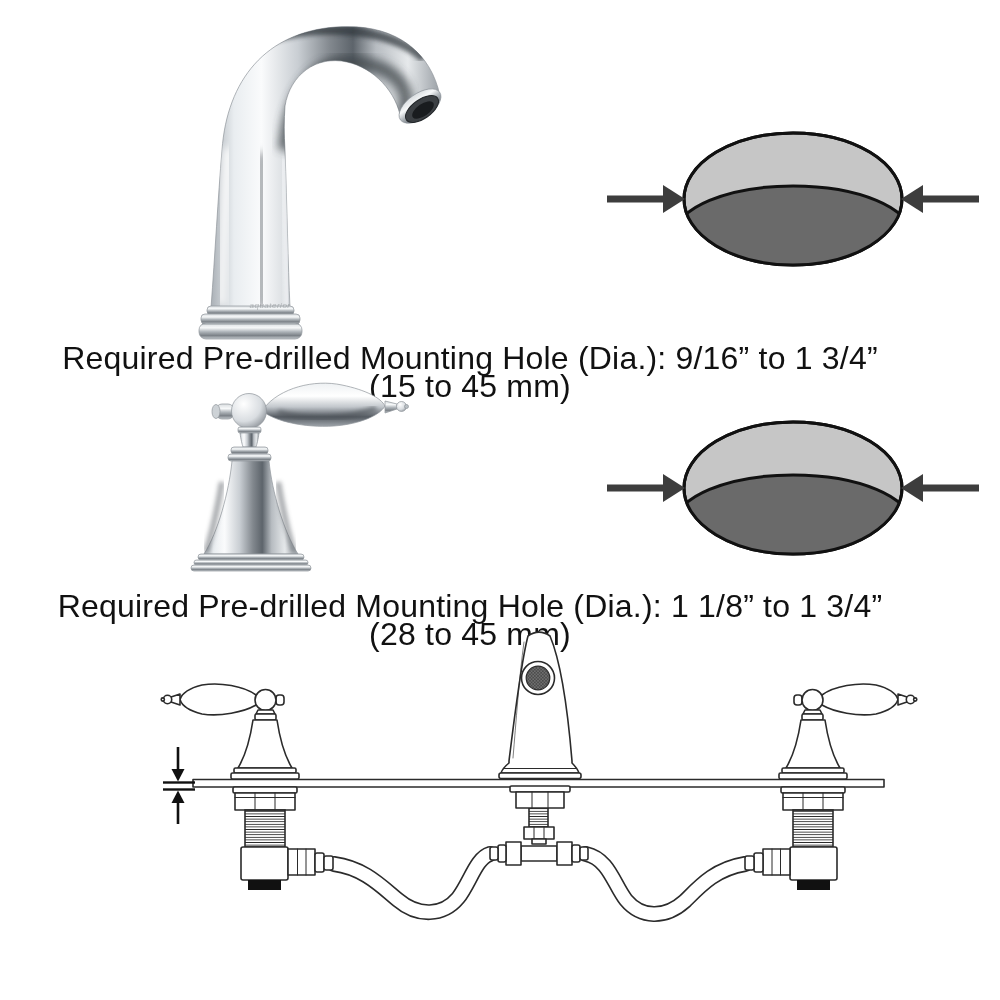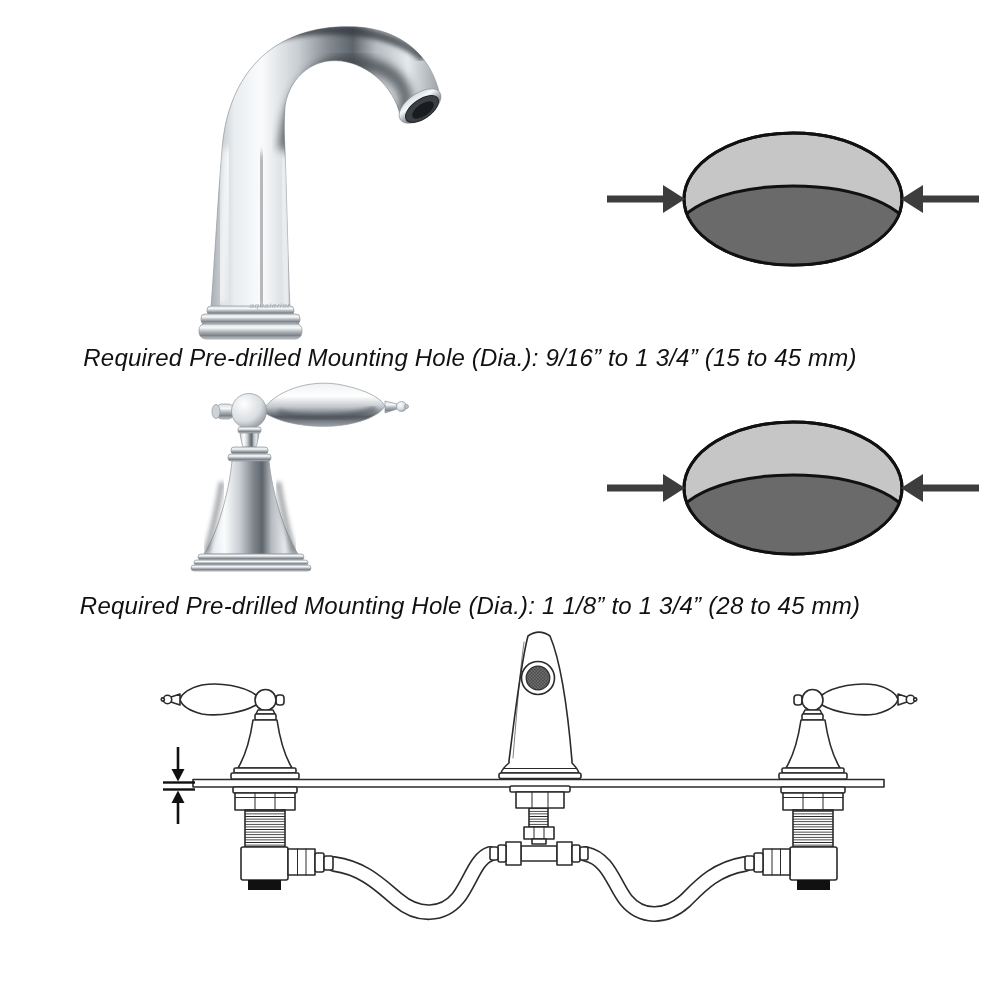--- a/index.html
+++ b/index.html
@@ -1,19 +1,19 @@
 <!DOCTYPE html>
 <html><head>
 <meta charset="utf-8">
 <style>
   html,body{margin:0;padding:0;background:#fff;}
   .stage{position:relative;width:1000px;height:1000px;background:#fff;overflow:hidden;
          font-family:"Liberation Sans",sans-serif;margin-left:38px;}
-  .caption{position:absolute;left:0;width:864px;text-align:center;font-style:italic;
-           font-size:24px;line-height:28px;color:#111;letter-spacing:0.2px;}
+  .caption{position:absolute;left:0;width:864px;text-align:center;
+           font-size:32px;line-height:28px;color:#111;letter-spacing:0.2px;}
   .abs{position:absolute;}
   
   .ln{fill:#ffffff;stroke:#2b2b2b;stroke-width:1.6;stroke-linejoin:round;}
   .lnn{fill:none;stroke:#2b2b2b;stroke-width:1.6;stroke-linecap:round;stroke-linejoin:round;}
   .thin{stroke-width:1;}
   .hoseO{fill:none;stroke:#2b2b2b;stroke-width:16;stroke-linecap:round;}
   .hoseI{fill:none;stroke:#ffffff;stroke-width:12.8;stroke-linecap:round;}
   .blk{fill:#111;stroke:none;}
   .edge{stroke:#8f959b;stroke-width:0.7;}
 </style>

